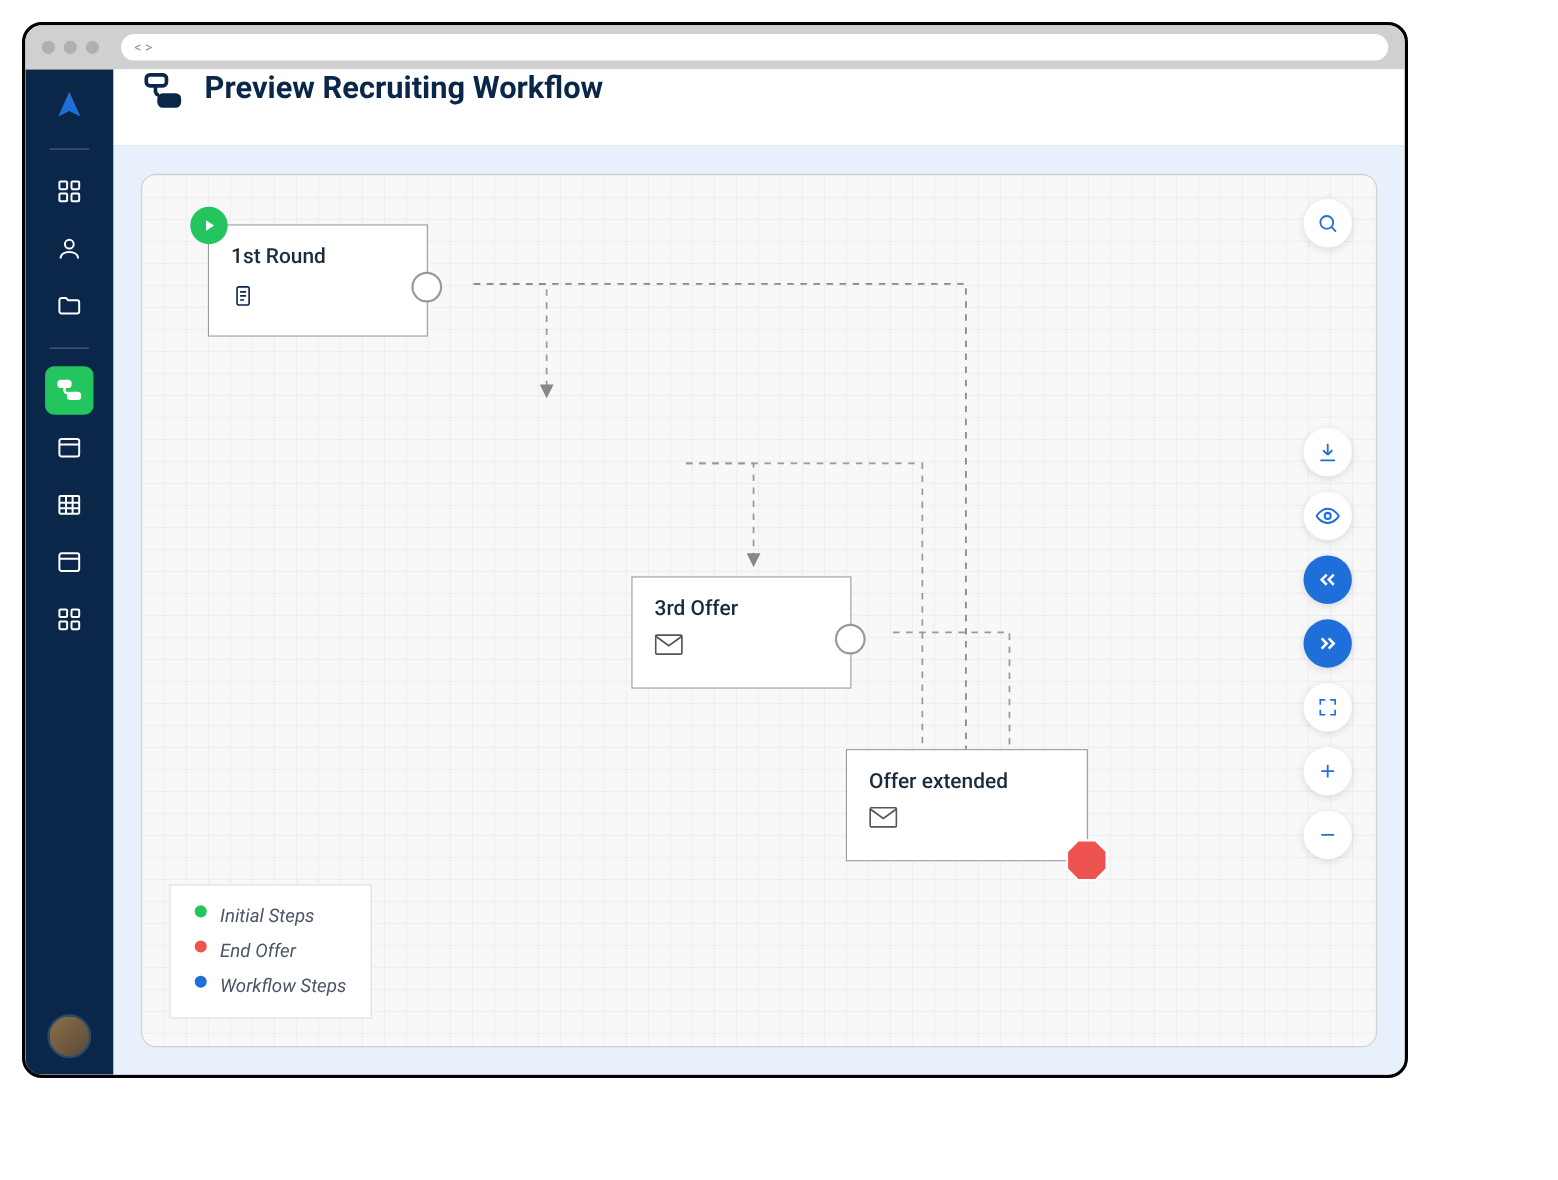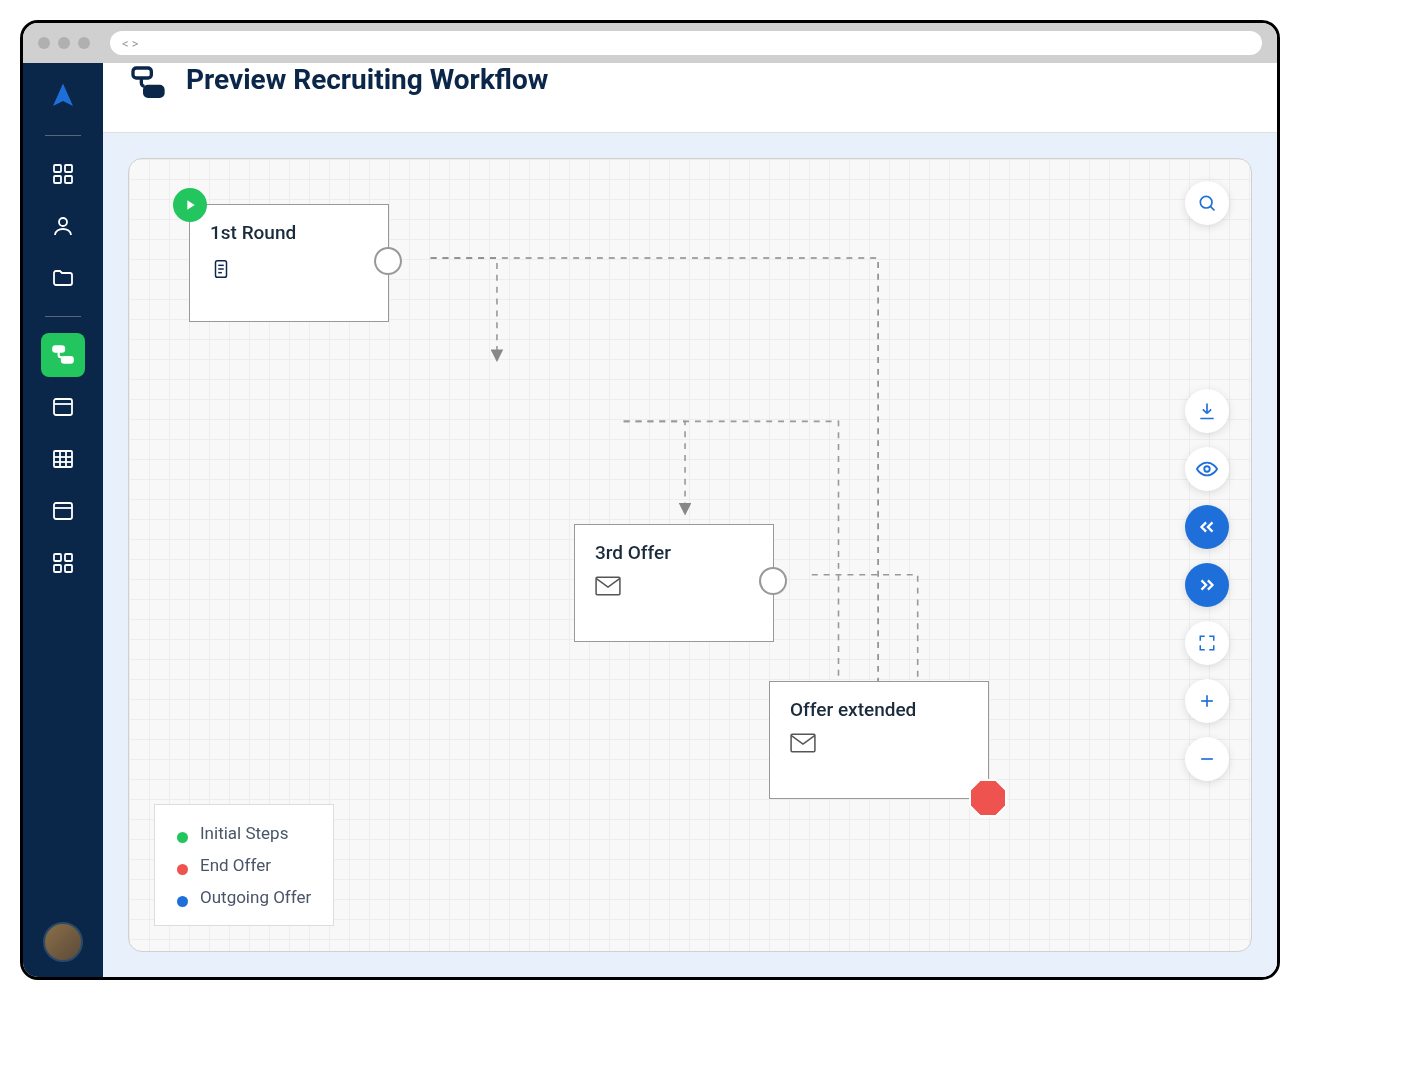--- a/index.html
+++ b/index.html
@@ -17,28 +17,28 @@
 .sidebar-icon.active { background:#22c55e; }
 .avatar { width:40px; height:40px; border-radius:50%; background:linear-gradient(135deg,#8b6f47,#5a4a3a); position:absolute; bottom:15px; left:20px; border:2px solid #2a4a6a; }
 .main-area { flex:1; display:flex; flex-direction:column; overflow:hidden; }
 .page-header { height:70px; background:#fff; display:flex; padding:0 25px; gap:18px; border-bottom:1px solid #e0e0e0; }
 .header-icon { color:#0a2648; }
 .page-title { font-size:28px; font-weight:700; color:#0a2648; }
 .canvas-wrap { flex:1; background:#e8f0fb; padding:25px; overflow:hidden; }
 .canvas { width:100%; height:100%; background:#f8f8f8; border:1px solid #d0d0d0; border-radius:14px; position:relative;
   background-image:linear-gradient(#ededed 1px,transparent 1px),linear-gradient(90deg,#ededed 1px,transparent 1px);
   background-size:20px 20px; }
-.node { position:absolute; width:200px; height:118px; background:#fff; border:1.5px solid #999; display:flex; flex-direction:column; padding:16px 20px; gap:12px; }
+.node { position:absolute; width:200px; height:102px; background:#fff; border:1.5px solid #999; display:flex; flex-direction:column; padding:16px 20px; gap:12px; }
 .node-title { font-size:19px; font-weight:500; color:#1a2b3c; }
 .node-icon { color:#0a2648; }
 .port { position:absolute; width:28px; height:28px; border-radius:50%; background:#fff; border:2.5px solid #999; }
 .start-badge { position:absolute; width:34px; height:34px; border-radius:50%; background:#22c55e; display:flex; align-items:center; justify-content:center; top:-17px; left:-17px; }
 .stop-badge { position:absolute; width:40px; height:40px; bottom:-20px; right:-20px; }
 .legend { position:absolute; bottom:25px; left:25px; background:#fff; border:1px solid #ddd; padding:18px 22px; display:flex; flex-direction:column; gap:12px; }
-.legend-row { display:flex; align-items:flex-end; gap:12px; font-size:17px; color:#4a5568; }
+.legend-row { display:flex; align-items:flex-start; gap:12px; font-size:17px; color:#4a5568;font-style:italic; }
 .legend-dot { width:11px; height:11px; border-radius:50%; }
 .toolbar { position:absolute; right:22px; display:flex; flex-direction:column; gap:14px; align-items:center; }
 .tool-btn { width:44px; height:44px; border-radius:50%; background:#fff; box-shadow:0 2px 8px rgba(0,0,0,0.12); display:flex; align-items:center; justify-content:center; cursor:pointer; color:#1e6fd9; }
 .tool-btn.primary { background:#1e6fd9; color:#fff; }
 svg.connector { position:absolute; top:0; left:0; width:100%; height:100%; pointer-events:none; }
 </style>
 </head>
 <body>
 
 <div class="window">
@@ -206,21 +206,21 @@
             <div class="legend-row">
               <span class="legend-dot" style="background:#22c55e"></span>
               <span>Initial Steps</span>
             </div>
             <div class="legend-row">
               <span class="legend-dot" style="background:#ef5350"></span>
               <span>End Offer</span>
             </div>
             <div class="legend-row">
               <span class="legend-dot" style="background:#1e6fd9"></span>
-              <span>Outgoing Offer</span>
+              <span>Workflow Steps</span>
             </div>
           </div>
 
           <div class="toolbar" style="top:22px;">
             <div class="tool-btn">
               <svg width="20" height="20" viewBox="0 0 24 24" fill="none" stroke="currentColor" stroke-width="2">
                   <circle cx="11" cy="11" r="7"></circle>
                   <line x1="21" y1="21" x2="16" y2="16"></line>
                 </svg>
             </div>

